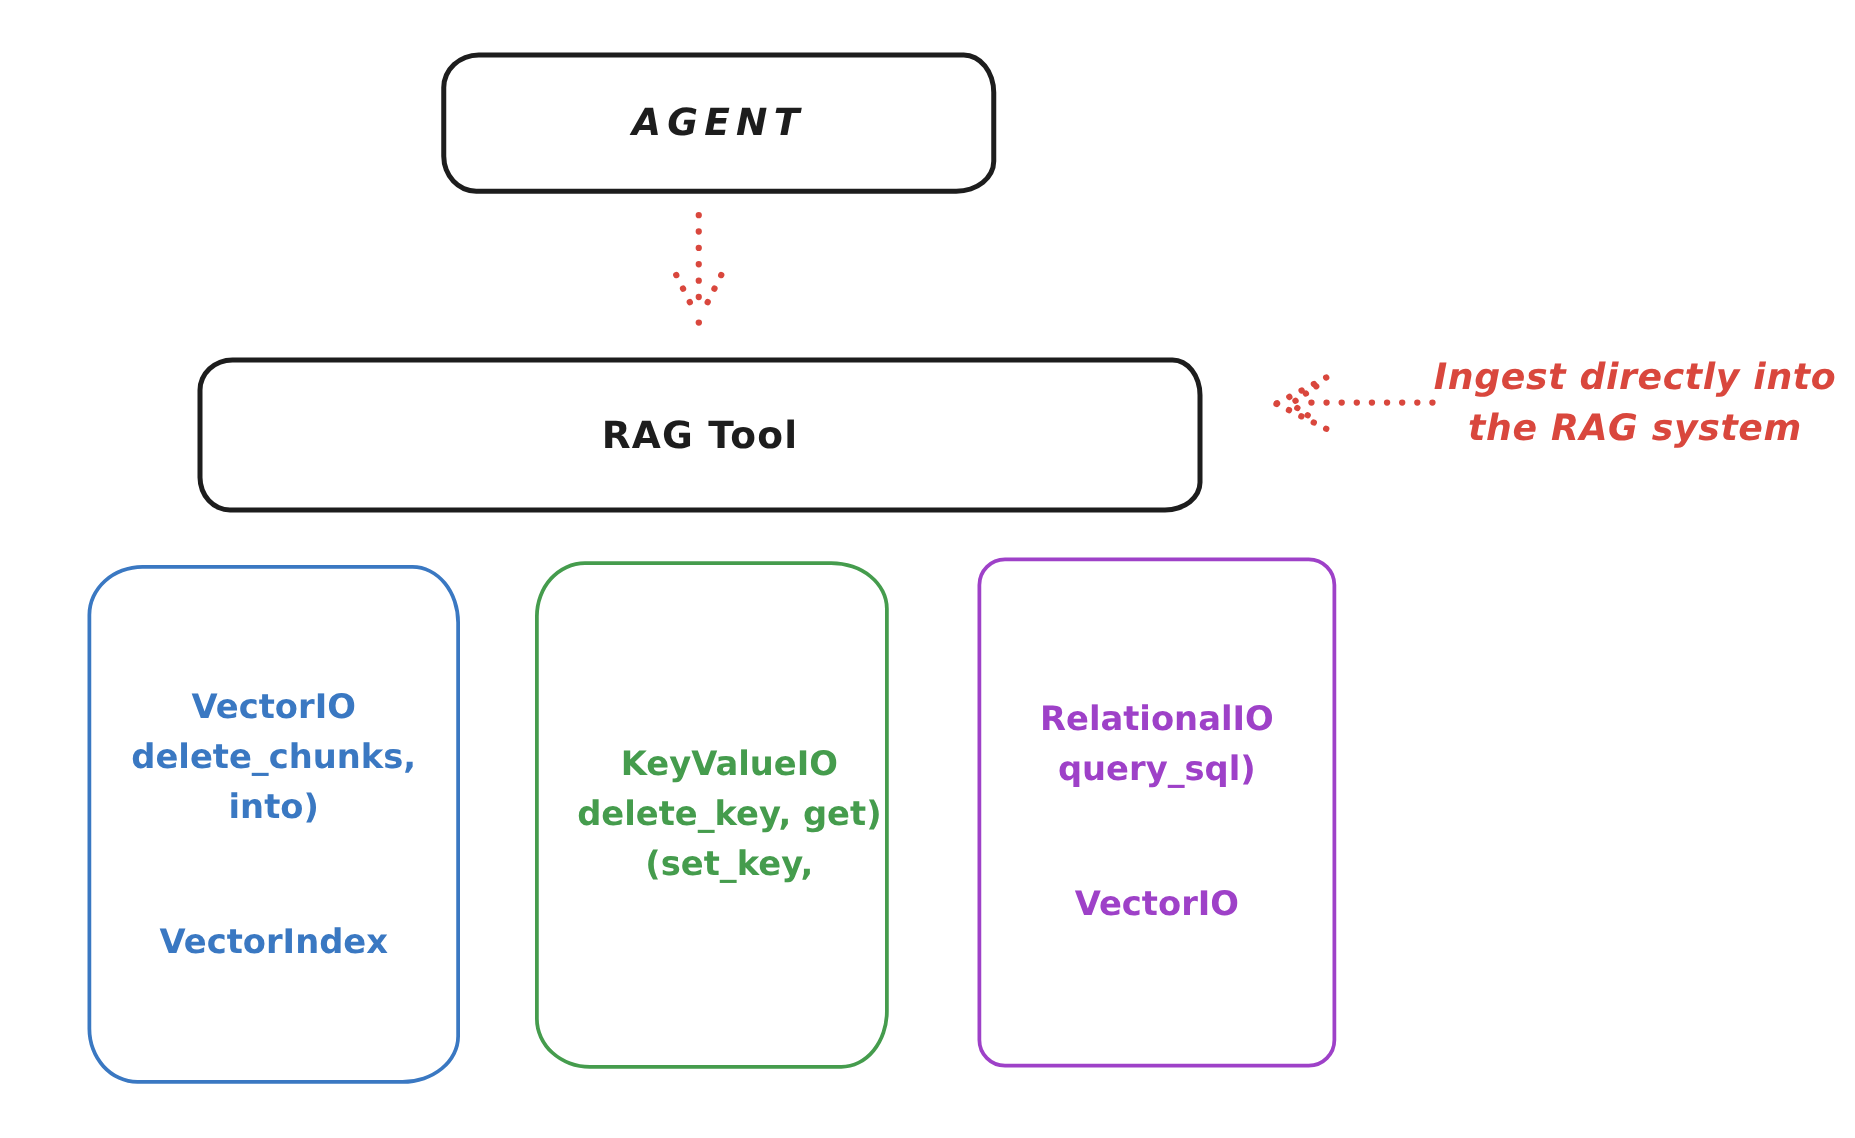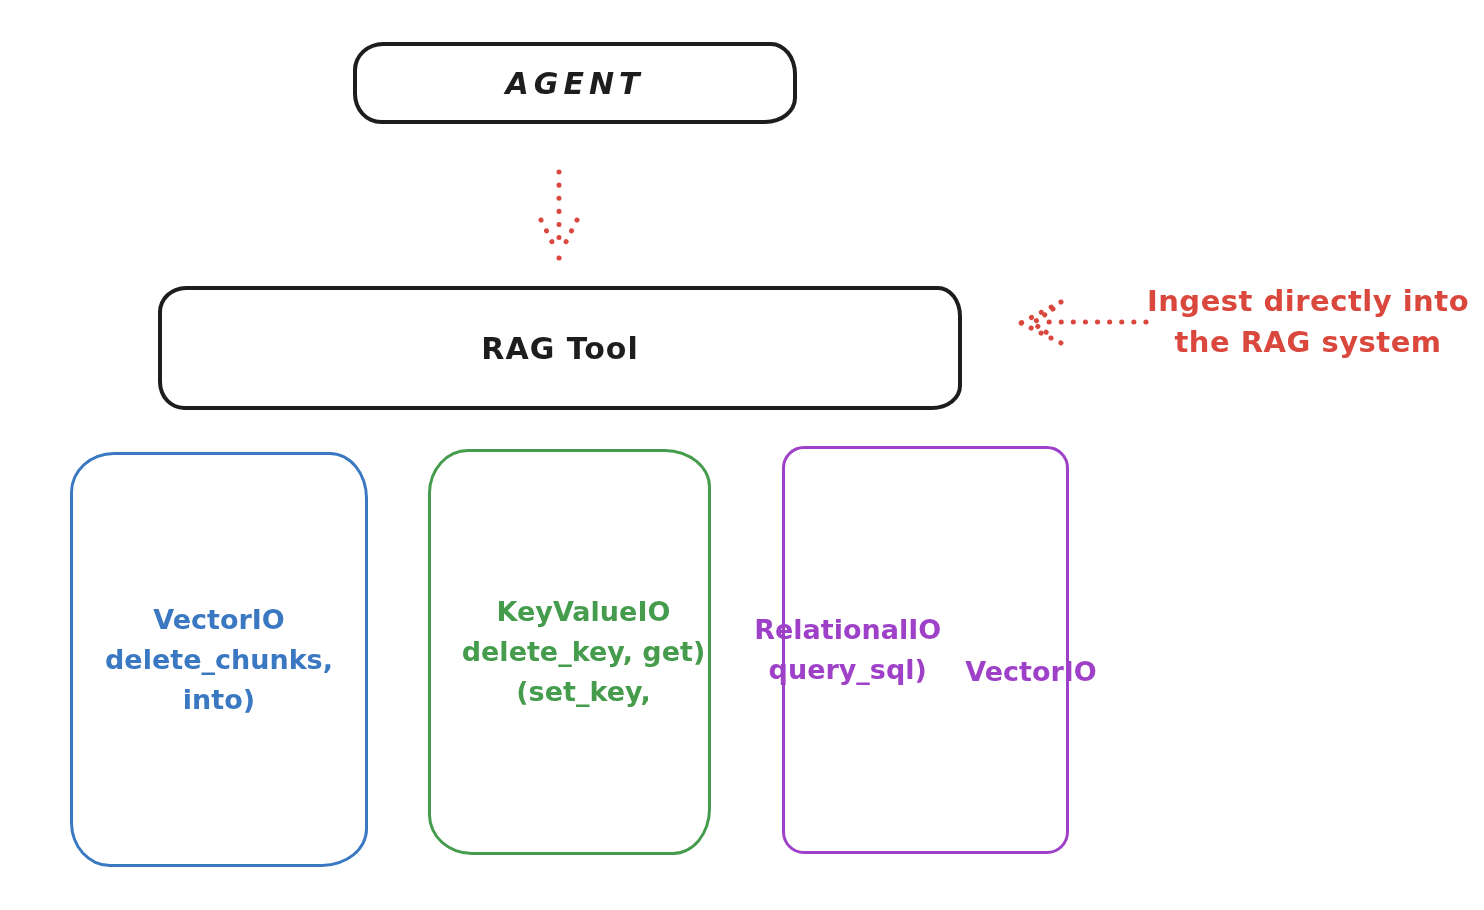--- a/index.html
+++ b/index.html
@@ -23,21 +23,21 @@
     display: flex;
     align-items: center;
     justify-content: center;
     text-align: center;
   }
   .ink-box {
     border: 4px solid #1d1d1d;
   }
   #agent-box {
     left: 353px; top: 42px;
-    width: 444px; height: 82px;
+    width: 444px; height: 113px;
     border-radius: 30px 26px 32px 28px / 28px 32px 26px 30px;
   }
   #agent-box .box-label {
     font-size: 30px;
     font-weight: 700;
     font-style: italic;
     letter-spacing: 5px;
   }
   #rag-tool-box {
     left: 158px; top: 286px;
@@ -46,21 +46,21 @@
   }
   #rag-tool-box .box-label {
     font-size: 30px;
     font-weight: 600;
     letter-spacing: 1px;
   }
   
   .storage-box {
     border-width: 3.5px;
     border-style: solid;
-    flex-direction: row;
+    flex-direction: column;
     font-size: 27px;
     font-weight: 600;
     line-height: 40px;
     gap: 24px;
   }
   #vector-io-box {
     left: 70px; top: 452px;
     width: 298px; height: 415px;
     border-radius: 44px 38px 46px 40px / 40px 46px 38px 44px;
   }
@@ -79,20 +79,21 @@
     margin-top: 44px;
   }
   
   #ingest-annotation {
     position: absolute;
     left: 1136px; top: 281px;
     width: 344px;
     text-align: center;
     font-size: 29px;
     font-weight: 700;
+    font-style: italic;
     line-height: 41px;
     letter-spacing: 0.5px;
   }
   
   #arrow-layer {
     position: absolute;
     left: 0; top: 0;
     pointer-events: none;
   }
 </style>
@@ -130,20 +131,21 @@
     <div>Ingest directly into</div>
     <div>the RAG system</div>
   </div>
 
   <div id="vector-io-box" class="sketch-box storage-box" style="border-color: rgb(58, 120, 194);">
     <div style="color: rgb(58, 120, 194);">
         <div>VectorIO</div>
         <div>delete_chunks,</div>
         <div>into)</div>
       </div>
+    <div class="index-label" style="color: rgb(58, 120, 194);">VectorIndex</div>
   </div>
 
   <div id="key-value-io-box" class="sketch-box storage-box" style="border-color: rgb(69, 156, 77);">
     <div style="color: rgb(69, 156, 77);">
         <div>KeyValueIO</div>
         <div>delete_key, get)</div>
         <div>(set_key,</div>
       </div>
   </div>
 

